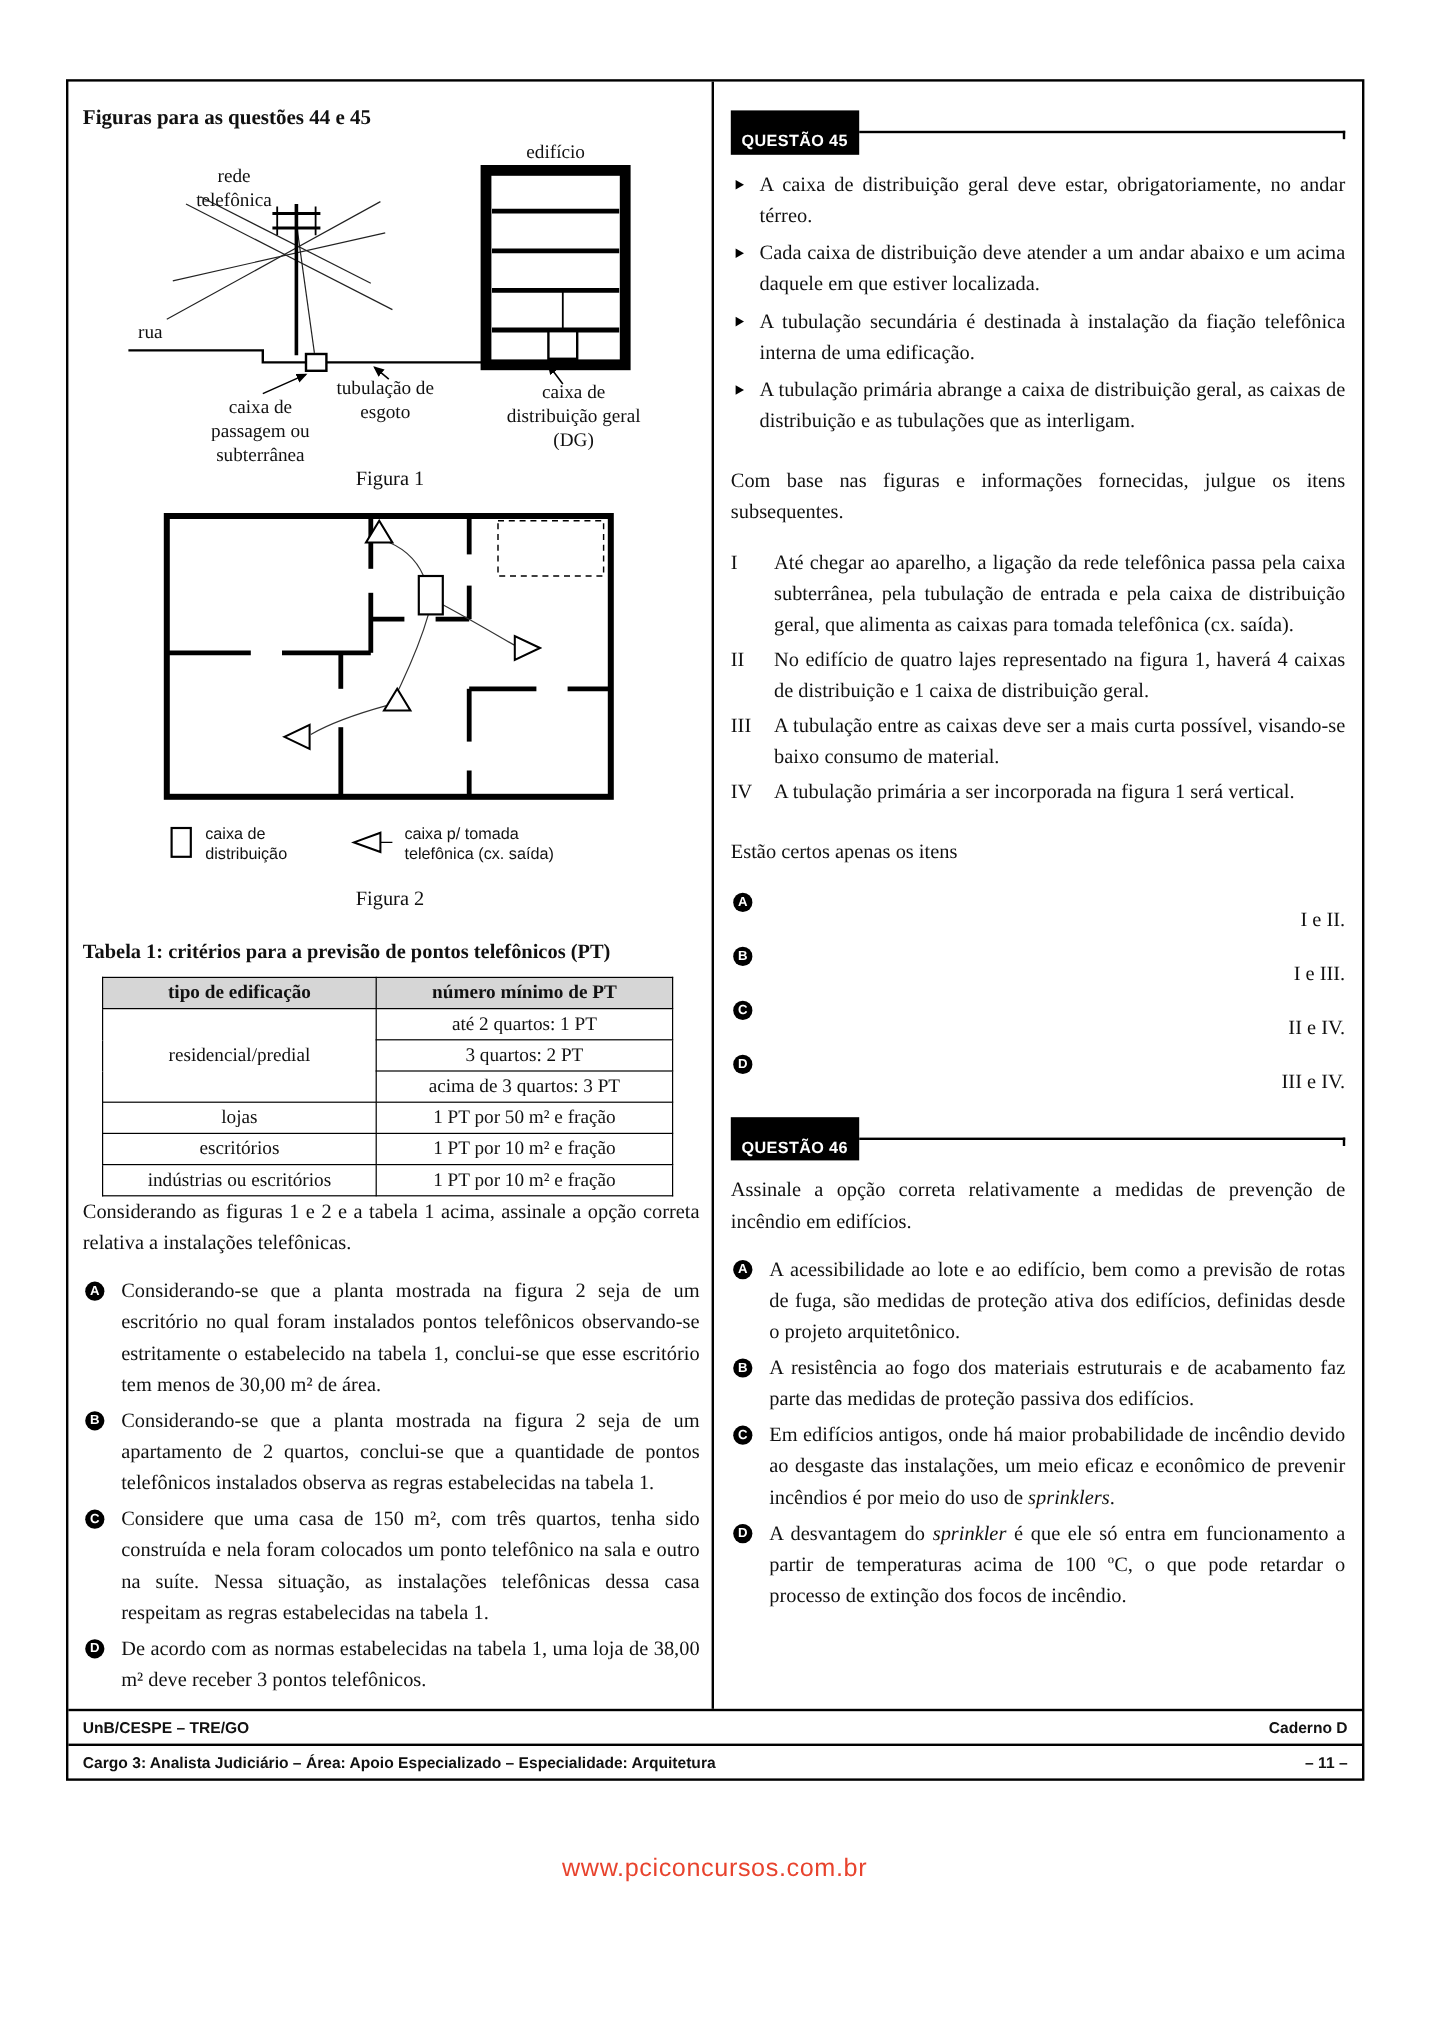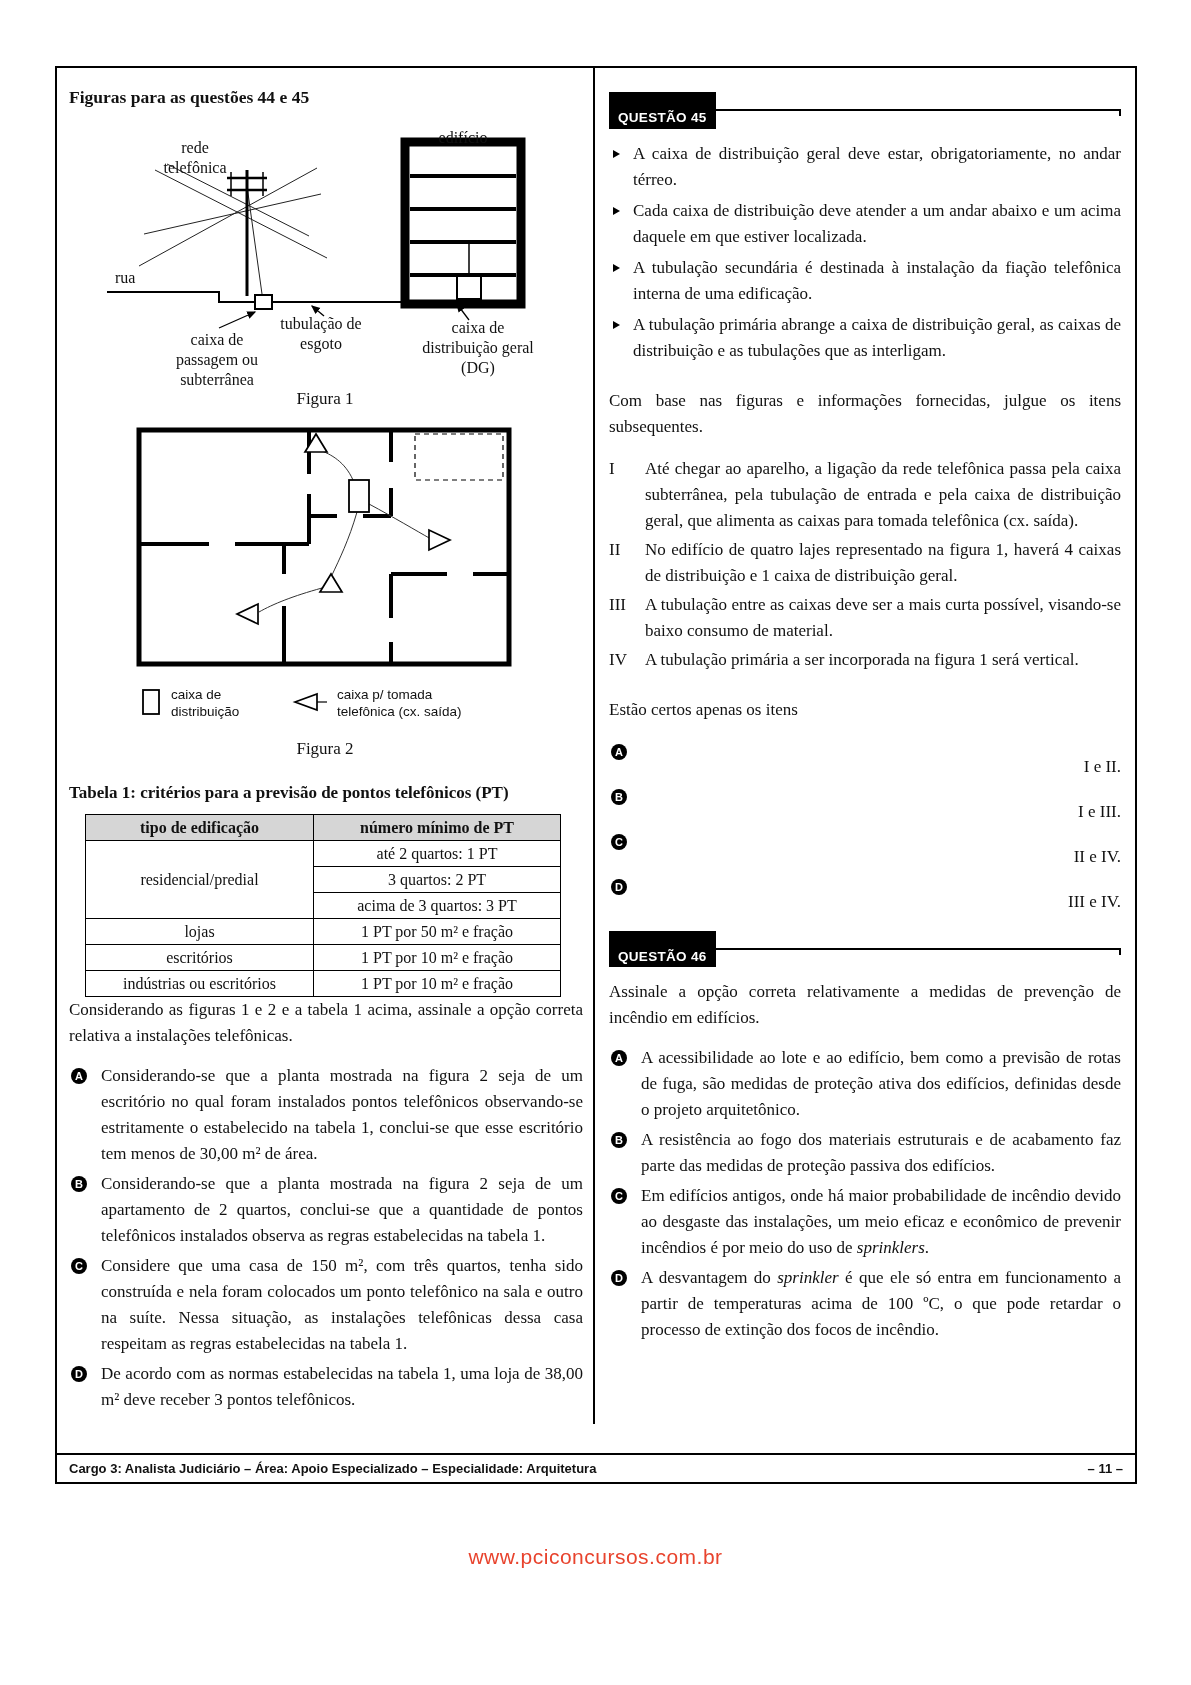--- a/index.html
+++ b/index.html
@@ -105,21 +105,21 @@
           <line x1="341" y1="60" x2="447" y2="60" stroke="#000" stroke-width="4"></line>
           <line x1="341" y1="93" x2="447" y2="93" stroke="#000" stroke-width="4"></line>
           <line x1="341" y1="126" x2="447" y2="126" stroke="#000" stroke-width="4"></line>
           <line x1="341" y1="159" x2="447" y2="159" stroke="#000" stroke-width="4"></line>
           <line x1="400" y1="126" x2="400" y2="160" stroke="#000" stroke-width="1.5"></line>
           <rect x="388" y="160" width="24" height="23" fill="#fff" stroke="#000" stroke-width="2"></rect>
           <line x1="150" y1="212" x2="186" y2="196" stroke="#000" stroke-width="1.3" marker-end="url(#ah)"></line>
           <line x1="255" y1="200" x2="243" y2="190" stroke="#000" stroke-width="1.3" marker-end="url(#ah)"></line>
           <line x1="400" y1="204" x2="388" y2="188" stroke="#000" stroke-width="1.3" marker-end="url(#ah)"></line>
         </svg>
-        <div class="fig-label" style="left:336px; top:12px; width:116px;">edifício</div>
+        <div class="fig-label" style="left:336px; top:2px; width:116px;">edifício</div>
         <div class="fig-label" style="left:80px; top:22px; width:92px;">rede
 telefônica</div>
         <div class="fig-label" style="left:46px; top:152px; width:50px; text-align:left;">rua</div>
         <div class="fig-label" style="left:196px; top:198px; width:112px;">tubulação de
 esgoto</div>
         <div class="fig-label" style="left:88px; top:214px; width:120px;">caixa de
 passagem ou
 subterrânea</div>
         <div class="fig-label" style="left:330px; top:202px; width:158px;">caixa de
 distribuição geral
@@ -310,20 +310,24 @@
         </div>
         <div class="opt">
           <span class="badge">D</span>
           <span class="otext"><span>A desvantagem do </span><span class="em">sprinkler</span><span> é que ele só entra em funcionamento a partir de temperaturas acima de 100 ºC, o que pode retardar o processo de extinção dos focos de incêndio.</span></span>
         </div>
       </div>
     </div>
 
     <div class="footer">
       <div class="frow">
+        <span>UnB/CESPE – TRE/GO</span>
+        <span>Caderno D</span>
+      </div>
+      <div class="frow">
         <span>Cargo 3: Analista Judiciário – Área: Apoio Especializado – Especialidade: Arquitetura</span>
         <span>– 11 –</span>
       </div>
     </div>
   </div>
 
   <div class="site">www.pciconcursos.com.br</div>
 </div>
 
 </body></html>

